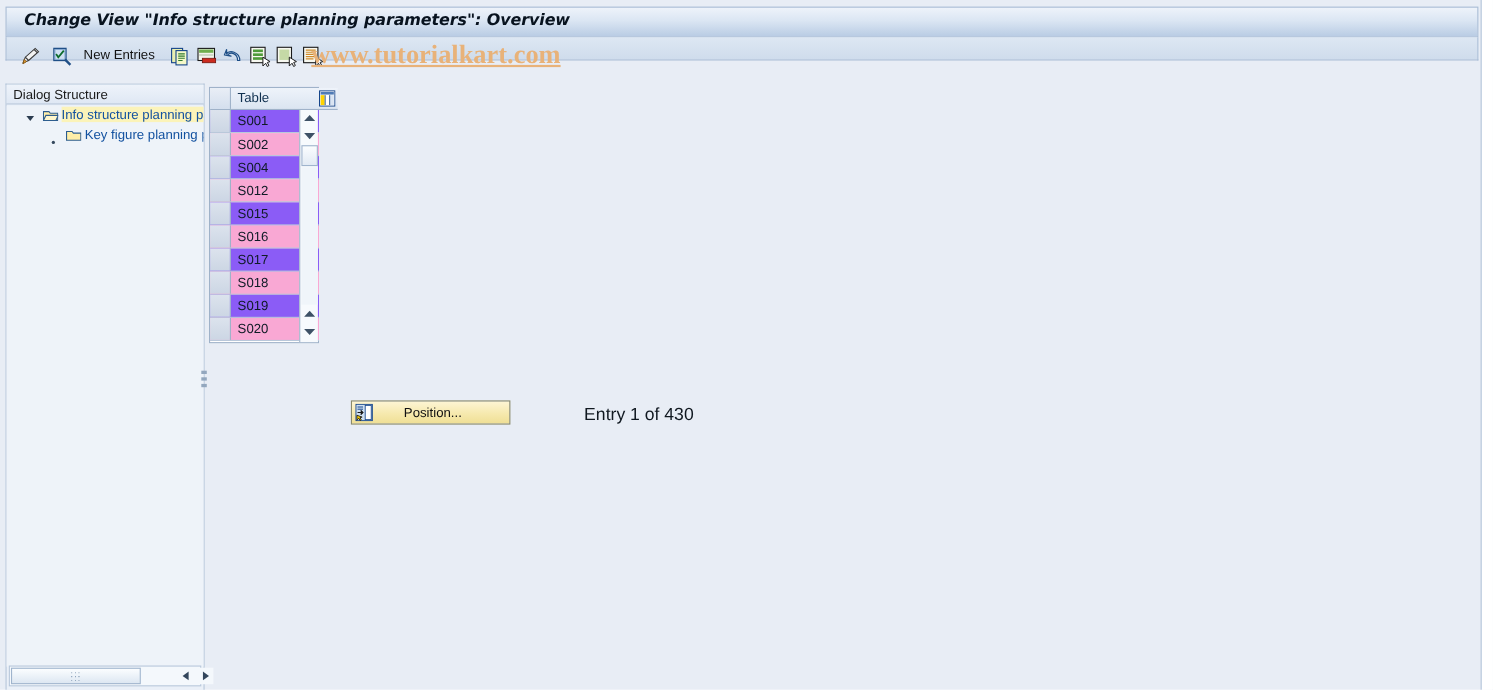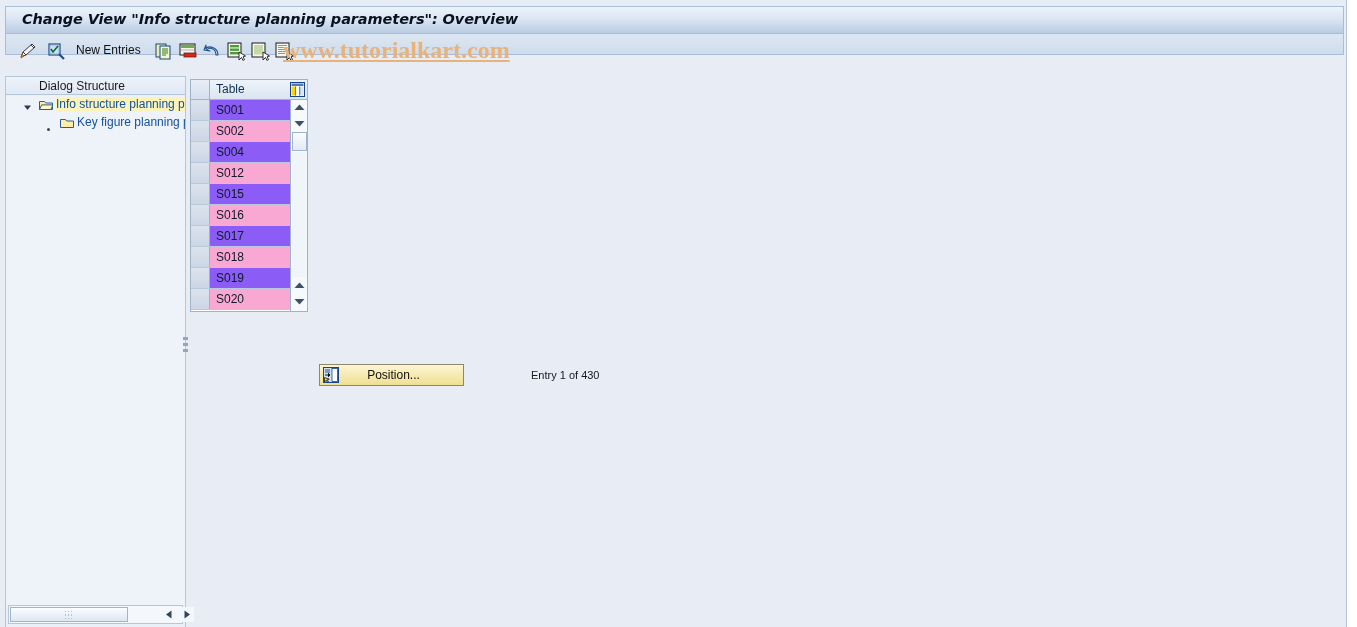--- a/index.html
+++ b/index.html
@@ -62,21 +62,21 @@
     background:#eaf0f8;
     border:1px solid #b6c6da;border-bottom:none;
     box-sizing:border-box;
   }
   #treehdr{
     position:absolute;left:0;top:0;width:179px;height:18px;
     background:linear-gradient(to bottom,#eef3fa,#dfe8f4);
     border-bottom:1px solid #b6c6da;
     box-sizing:border-box;
   }
-  #treehdr span{position:absolute;left:6px;top:2px;font-size:12px;color:#1a1a1a;margin-left:27px;}
+  #treehdr span{position:absolute;left:6px;top:2px;font-size:12px;color:#1a1a1a;}
   #treebody{position:absolute;left:0;top:19px;width:179px;height:510px;overflow:hidden;background:#eef3f9;}
   .trow{position:relative;height:18px;white-space:nowrap;}
   .trow .twist{
     position:absolute;top:5px;width:9px;height:9px;
   }
   .trow .tlabel{
     position:absolute;top:1px;font-size:12px;color:#1452a0;
   }
   .trow.sel .tlabel{background:#fbf3b9;}
   .folder{position:absolute;top:3px;width:14px;height:12px;}
@@ -100,21 +100,21 @@
   .harrow svg{position:absolute;left:3px;top:3px;}
 
   
   #splitter{
     position:absolute;left:182px;top:337px;width:7px;height:20px;
   }
   #splitter .d{position:absolute;left:1px;width:5px;height:3px;background:#93a7be;}
 
   
   #tablectl{
-    position:absolute;left:190px;top:79px;width:118px;height:233px;
+    position:absolute;left:190px;top:79px;width:100px;height:233px;
     background:#ffffff;
     border:1px solid #9fb2c9;
     box-sizing:border-box;
     padding-left:22px;
   }
   #tblhdr{
     position:absolute;left:0;top:0;width:116px;height:20px;
     background:linear-gradient(to bottom,#eef3fa,#dbe5f1);
     border-bottom:1px solid #9fb2c9;
     box-sizing:border-box;
@@ -157,21 +157,21 @@
     background:linear-gradient(to bottom,#fdf5d4 0%,#f6e9ae 55%,#efdf95 100%);
     border:1px solid #8a8a6a;
     box-sizing:border-box;cursor:pointer;
   }
   #posbtn .picon{position:absolute;left:3px;top:2px;width:16px;height:16px;}
   #posbtn .plabel{
     position:absolute;left:0;top:3px;width:100%;text-align:center;
     font-size:12px;color:#111;padding-left:4px;box-sizing:border-box;
   }
   #entrytxt{
-    position:absolute;left:531px;top:369px;font-size:11px;color:#101820;white-space:nowrap;
+    position:absolute;left:531px;top:369px;font-size:16px;color:#101820;white-space:nowrap;
   }
 </style>
 </head>
 <body>
 
 <div id="window">
 
   <div id="titlebar">
     <div class="title">Change View "Info structure planning parameters": Overview</div>
   </div>

